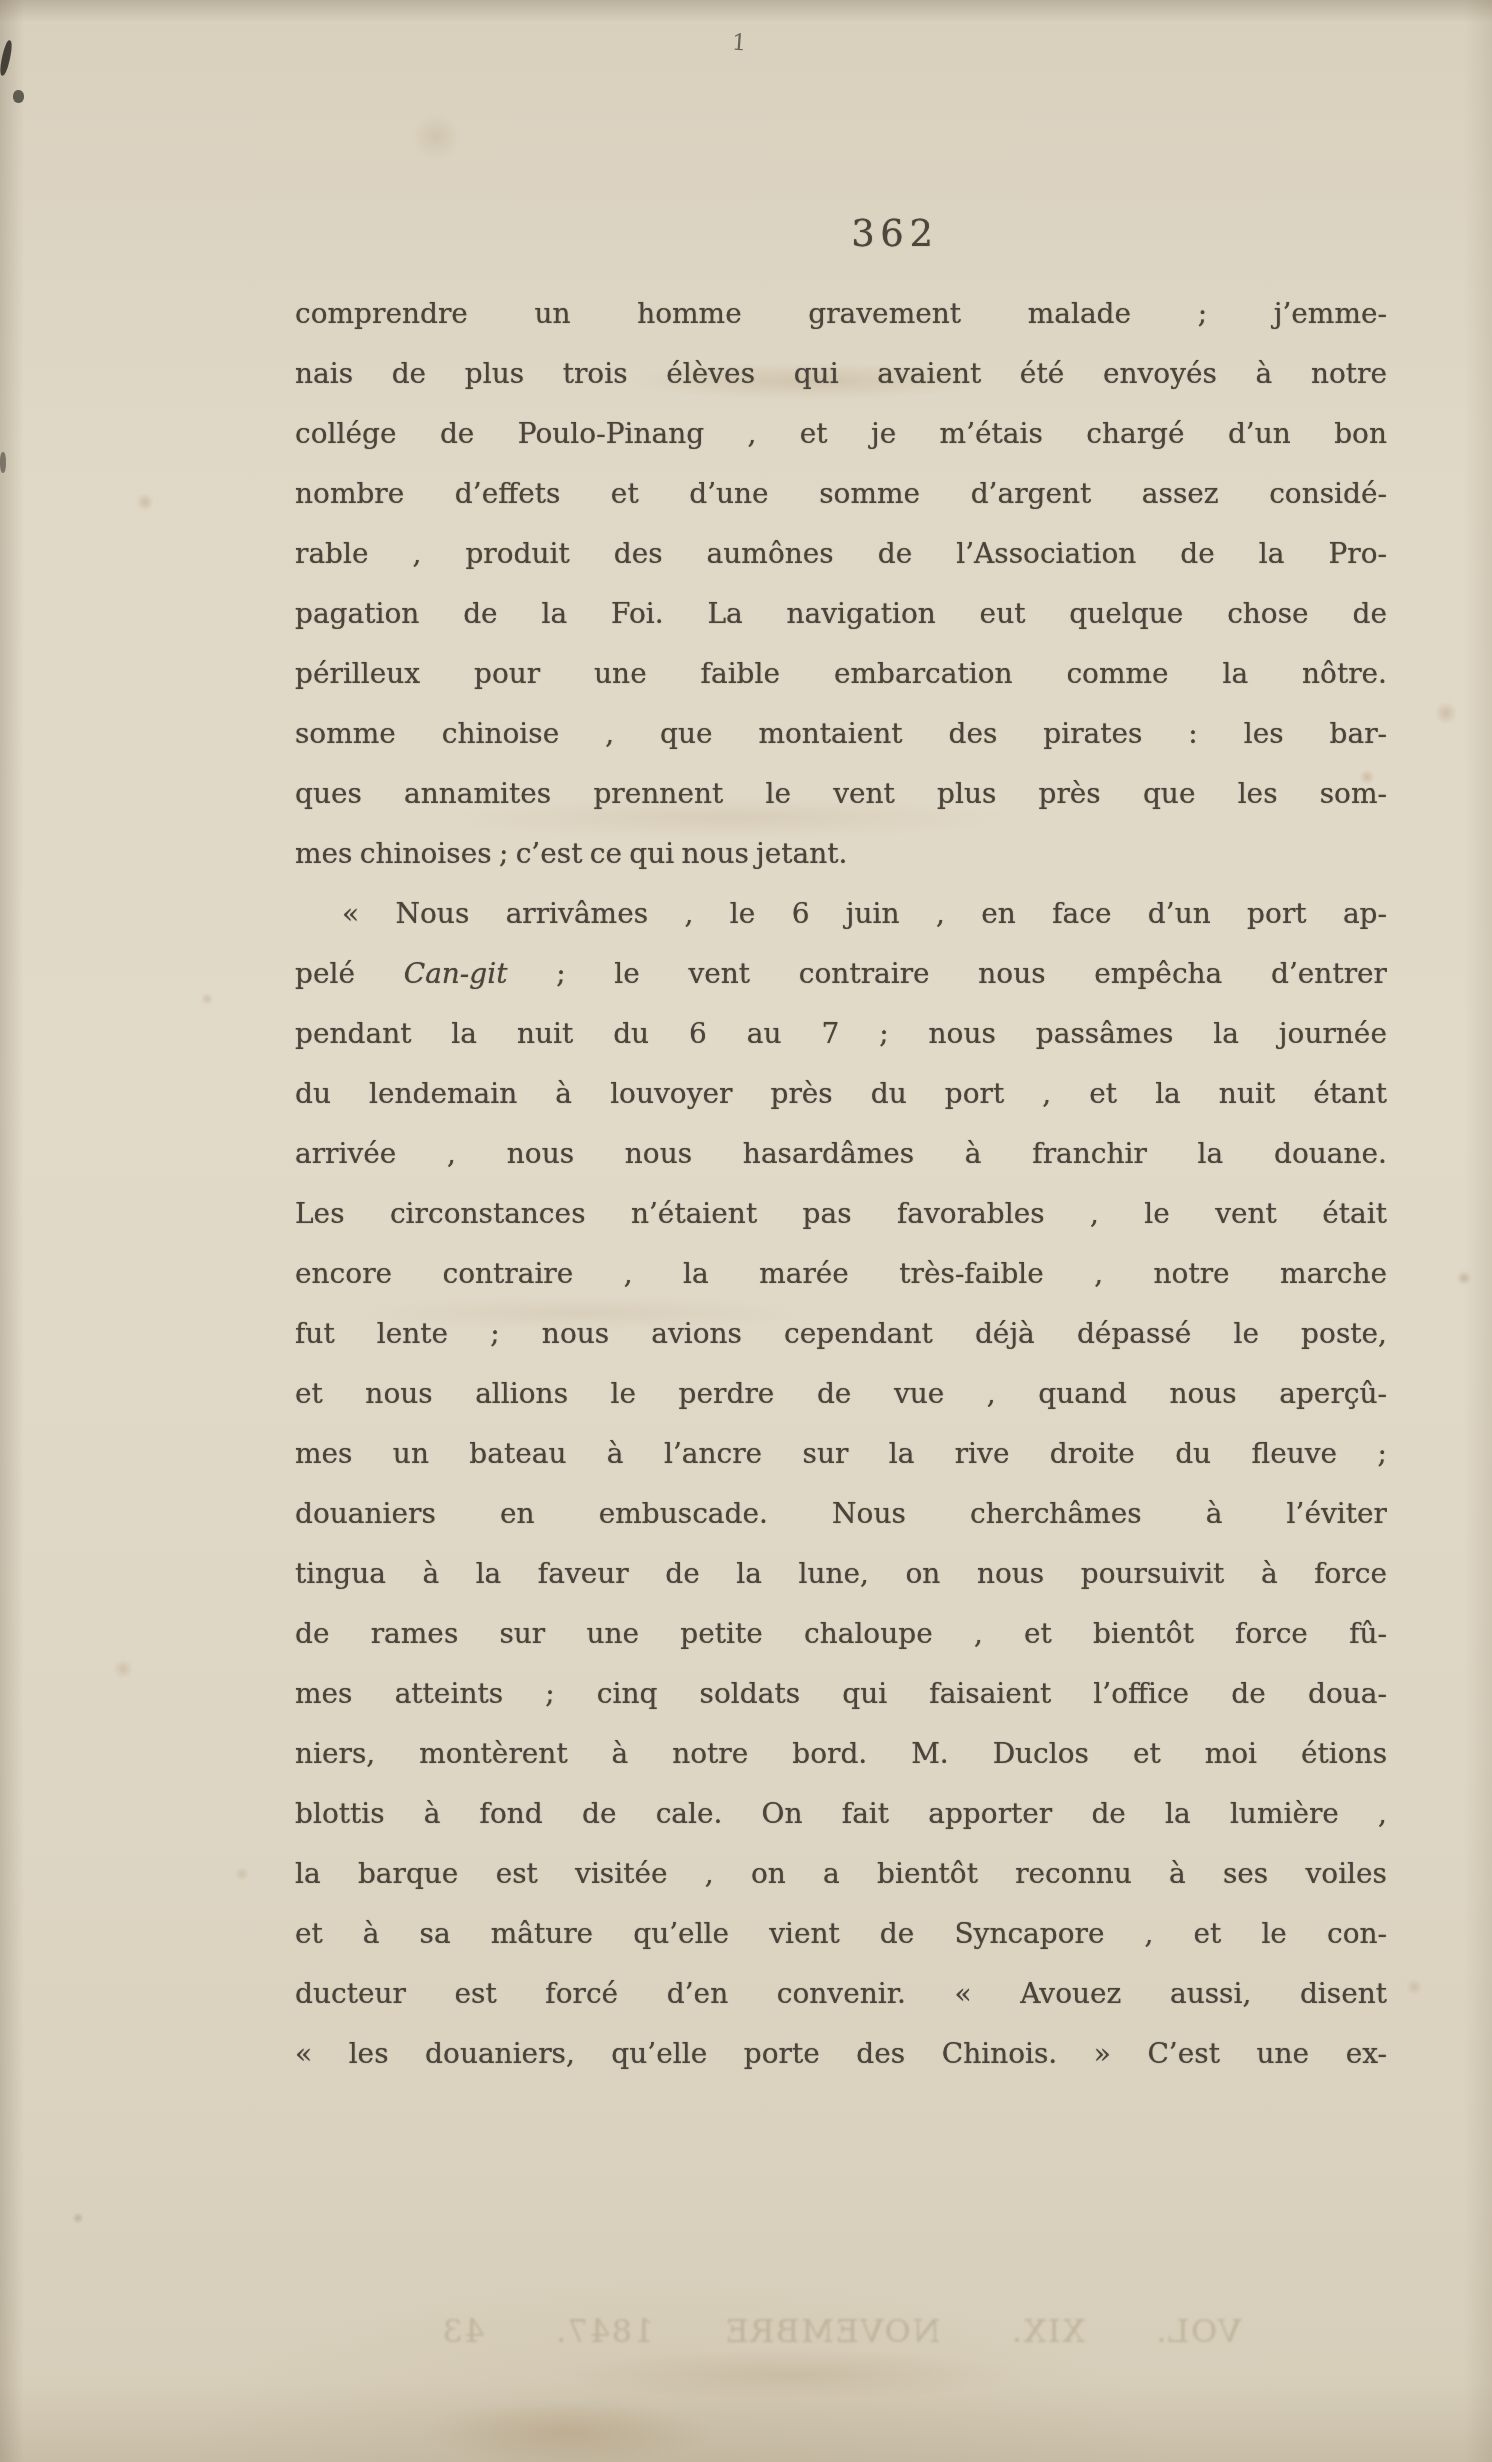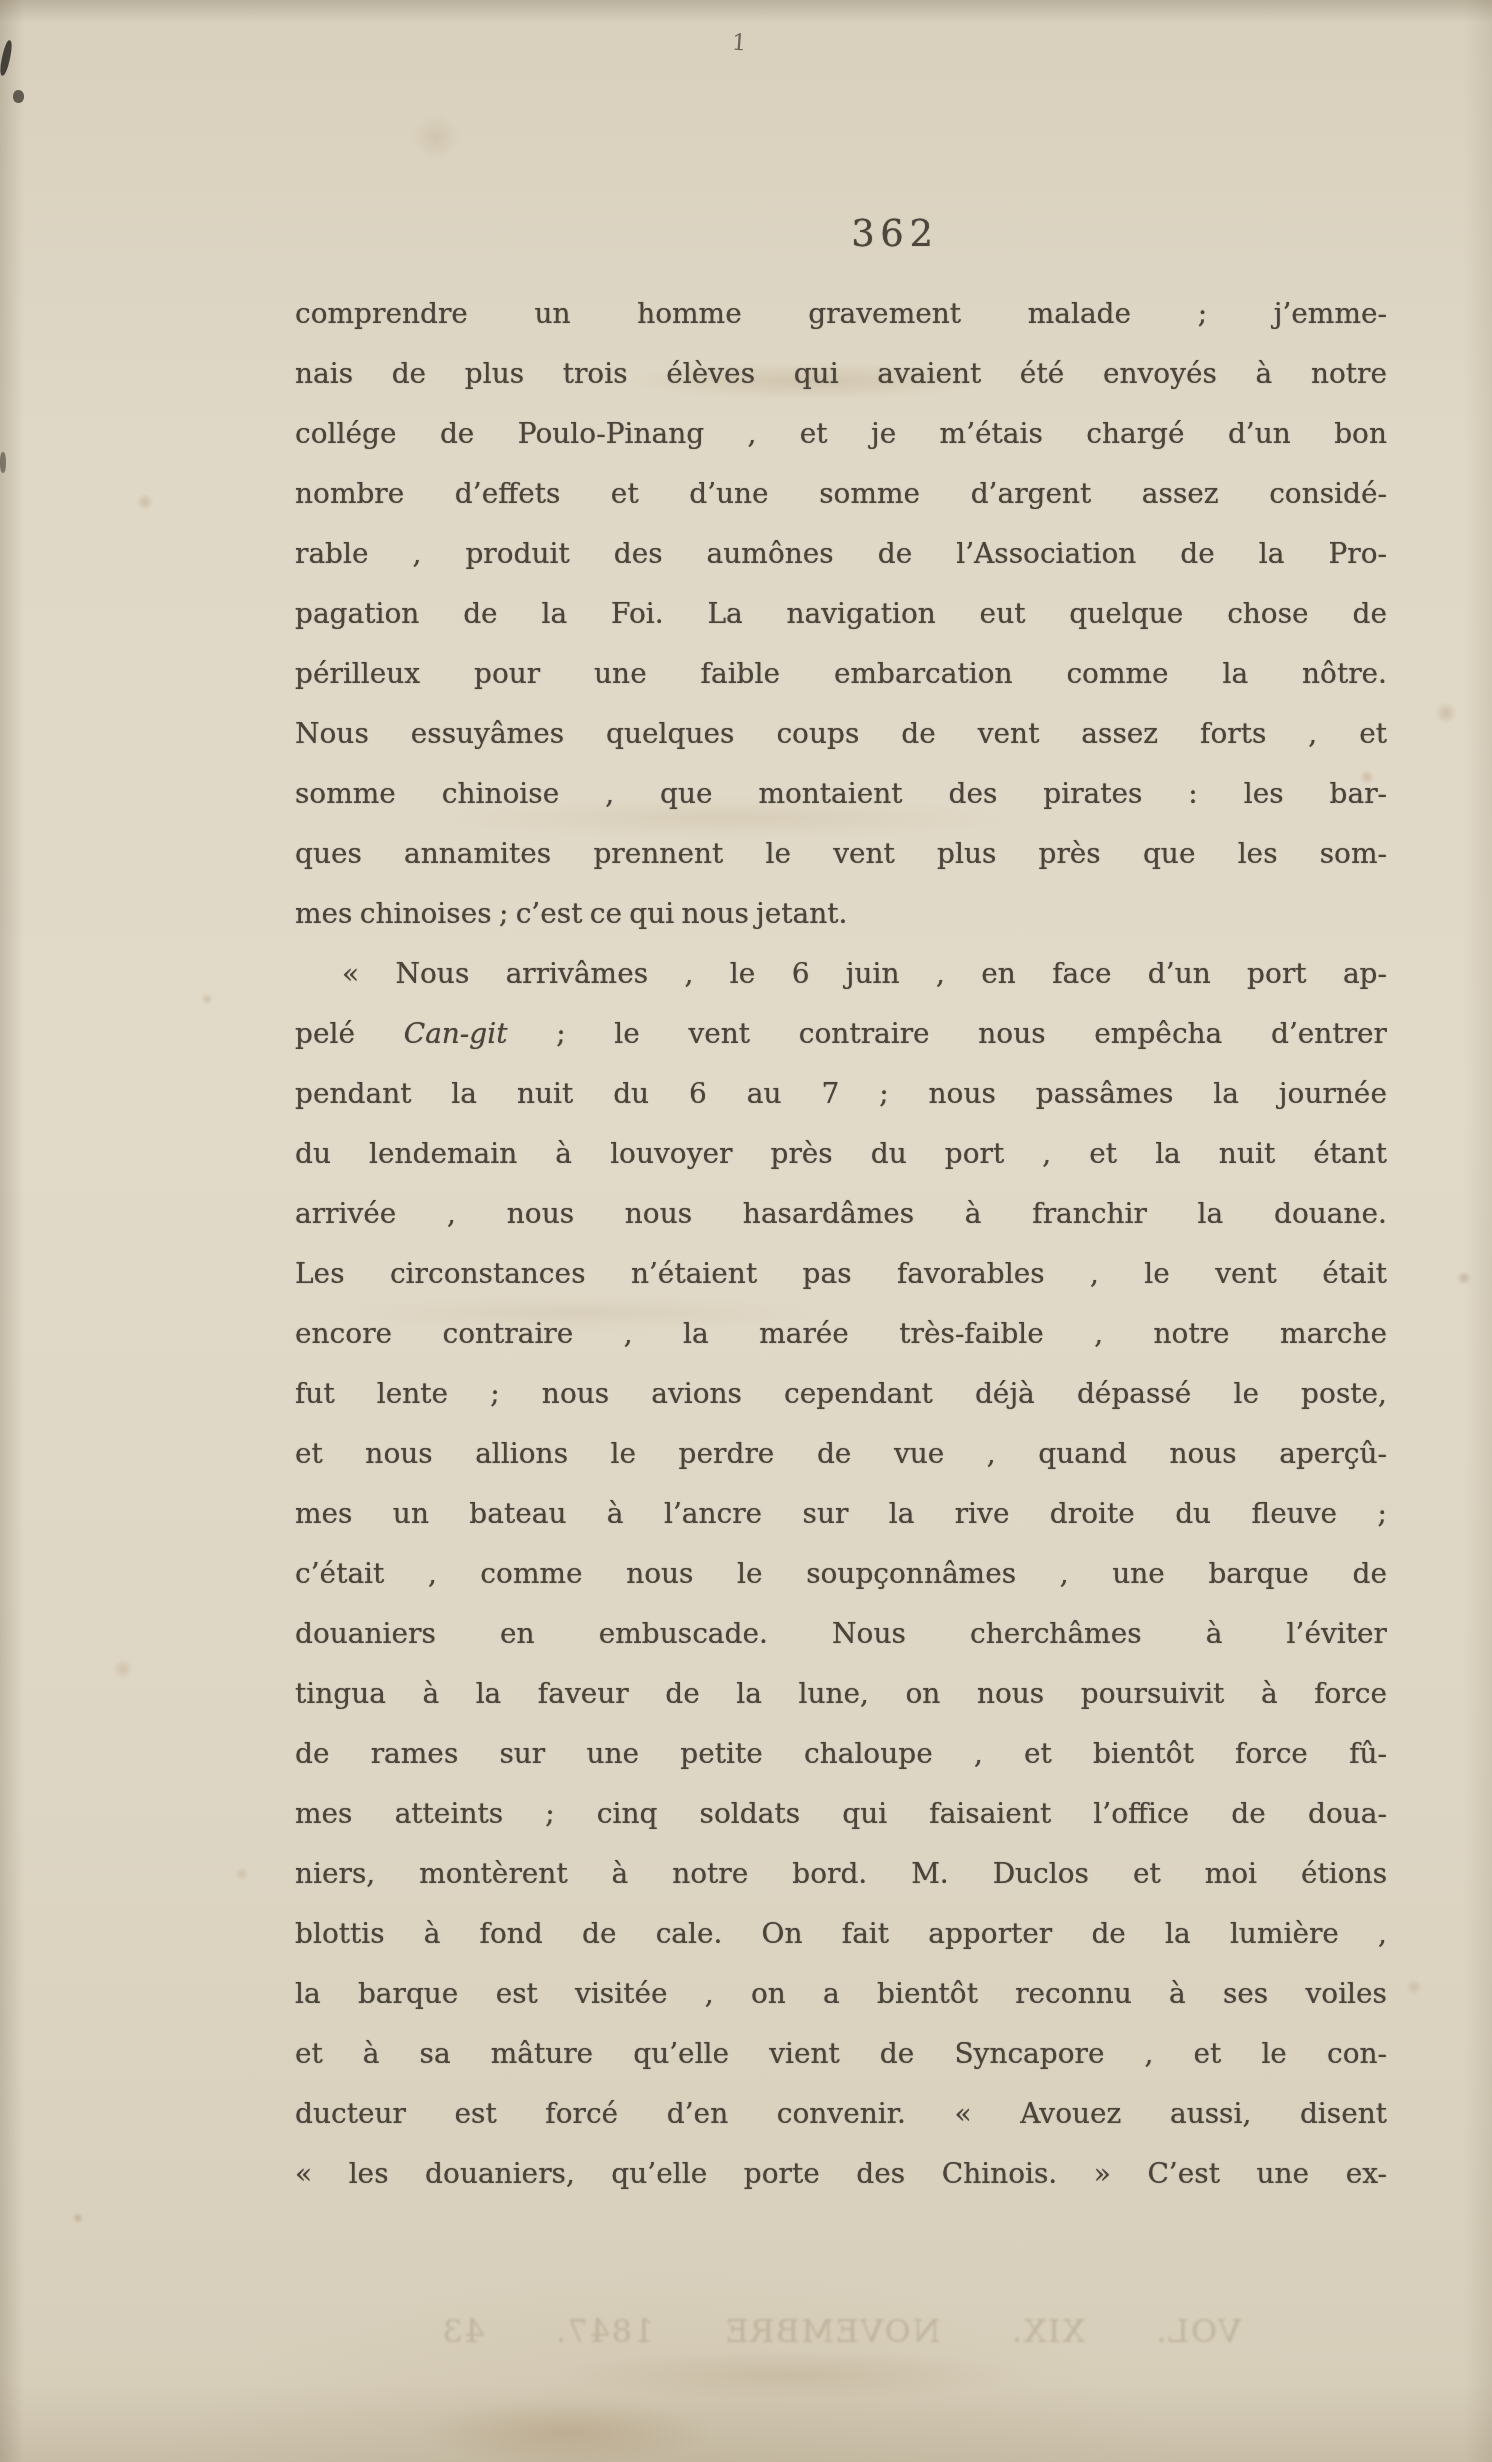--- a/index.html
+++ b/index.html
@@ -113,35 +113,33 @@
   <div class="page-number">362</div>
 
   <div class="text-block">
       <div class="line fill"><span>comprendre un homme gravement malade ; j’emme-</span></div>
       <div class="line fill"><span>nais de plus trois élèves qui avaient été envoyés à notre</span></div>
       <div class="line fill"><span>collége de Poulo-Pinang , et je m’étais chargé d’un bon</span></div>
       <div class="line fill"><span>nombre d’effets et d’une somme d’argent assez considé-</span></div>
       <div class="line fill"><span>rable , produit des aumônes de l’Association de la Pro-</span></div>
       <div class="line fill"><span>pagation de la Foi. La navigation eut quelque chose de</span></div>
       <div class="line fill"><span>périlleux pour une faible embarcation comme la nôtre.</span></div>
-      <div class="line fill"><span>Nous essuyâmes quelques coups de vent assez forts , et</span></div>
       <div class="line fill"><span>somme chinoise , que montaient des pirates : les bar-</span></div>
       <div class="line fill"><span>ques annamites prennent le vent plus près que les som-</span></div>
       <div class="line"><span>mes chinoises ; c’est ce qui nous jetant.</span></div>
       <div class="line indent fill"><span>« Nous arrivâmes , le 6 juin , en face d’un port ap-</span></div>
       <div class="line fill"><span>pelé </span><em>Can-git</em><span> ; le vent contraire nous empêcha d’entrer</span></div>
       <div class="line fill"><span>pendant la nuit du 6 au 7 ; nous passâmes la journée</span></div>
       <div class="line fill"><span>du lendemain à louvoyer près du port , et la nuit étant</span></div>
       <div class="line fill"><span>arrivée , nous nous hasardâmes à franchir la douane.</span></div>
       <div class="line fill"><span>Les circonstances n’étaient pas favorables , le vent était</span></div>
       <div class="line fill"><span>encore contraire , la marée très-faible , notre marche</span></div>
       <div class="line fill"><span>fut lente ; nous avions cependant déjà dépassé le poste,</span></div>
       <div class="line fill"><span>et nous allions le perdre de vue , quand nous aperçû-</span></div>
       <div class="line fill"><span>mes un bateau à l’ancre sur la rive droite du fleuve ;</span></div>
-      <div class="line fill"><span>c’était , comme nous le soupçonnâmes , une barque de</span></div>
       <div class="line fill"><span>douaniers en embuscade. Nous cherchâmes à l’éviter</span></div>
       <div class="line fill"><span>tingua à la faveur de la lune, on nous poursuivit à force</span></div>
       <div class="line fill"><span>de rames sur une petite chaloupe , et bientôt force fû-</span></div>
       <div class="line fill"><span>mes atteints ; cinq soldats qui faisaient l’office de doua-</span></div>
       <div class="line fill"><span>niers, montèrent à notre bord. M. Duclos et moi étions</span></div>
       <div class="line fill"><span>blottis à fond de cale. On fait apporter de la lumière ,</span></div>
       <div class="line fill"><span>la barque est visitée , on a bientôt reconnu à ses voiles</span></div>
       <div class="line fill"><span>et à sa mâture qu’elle vient de Syncapore , et le con-</span></div>
       <div class="line fill"><span>ducteur est forcé d’en convenir. « Avouez aussi, disent</span></div>
       <div class="line fill"><span>« les douaniers, qu’elle porte des Chinois. » C’est une ex-</span></div>

